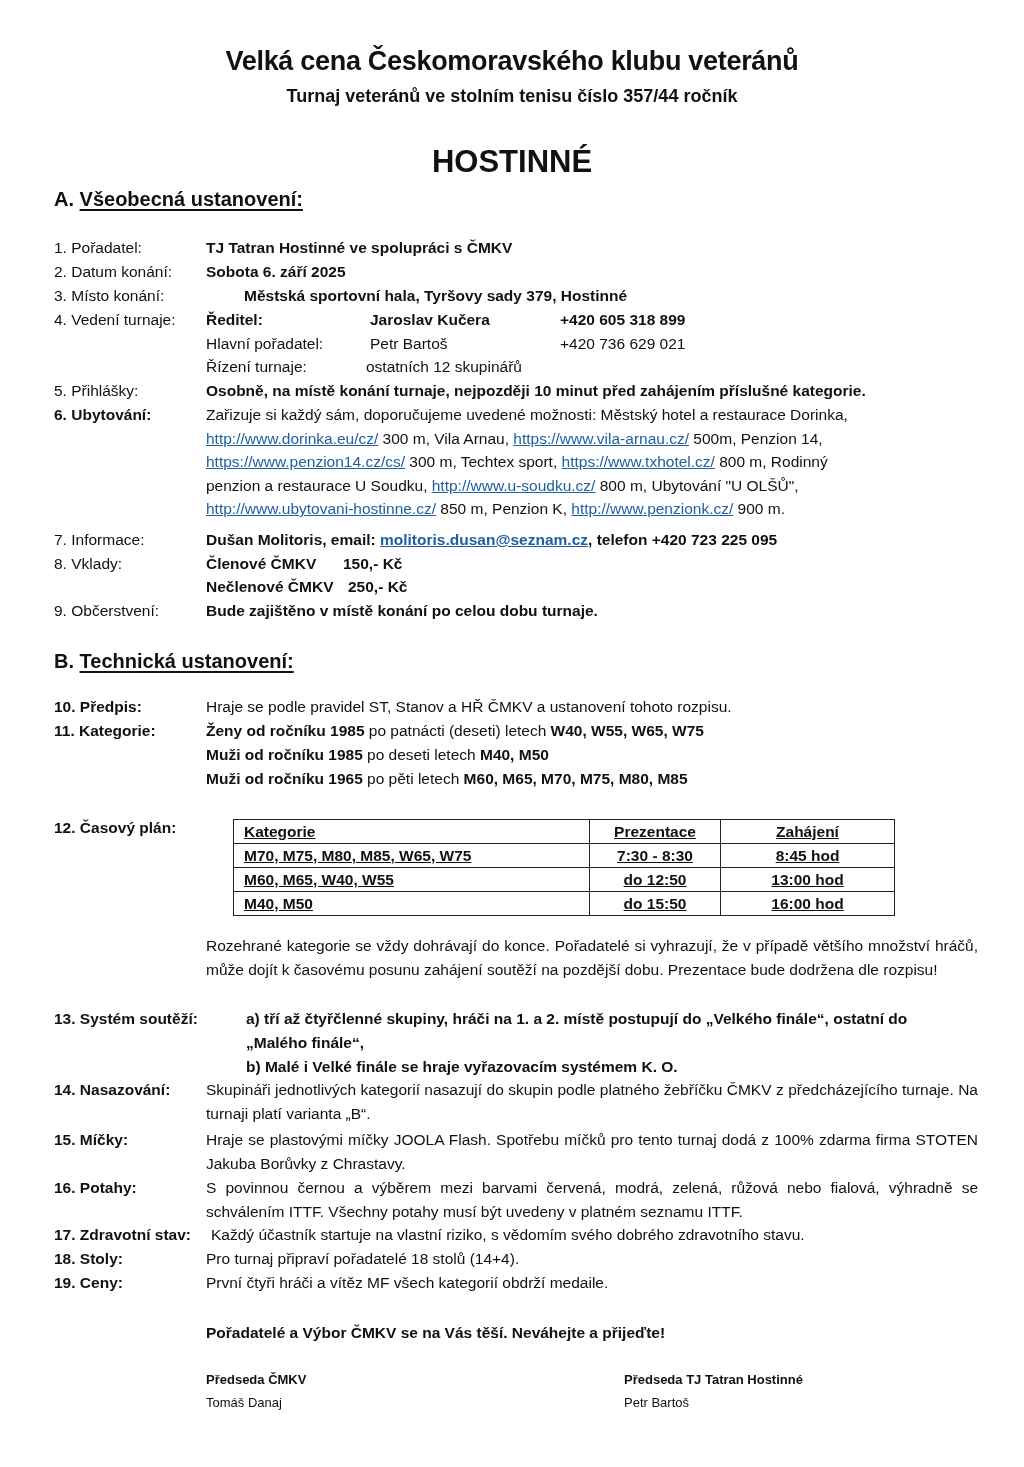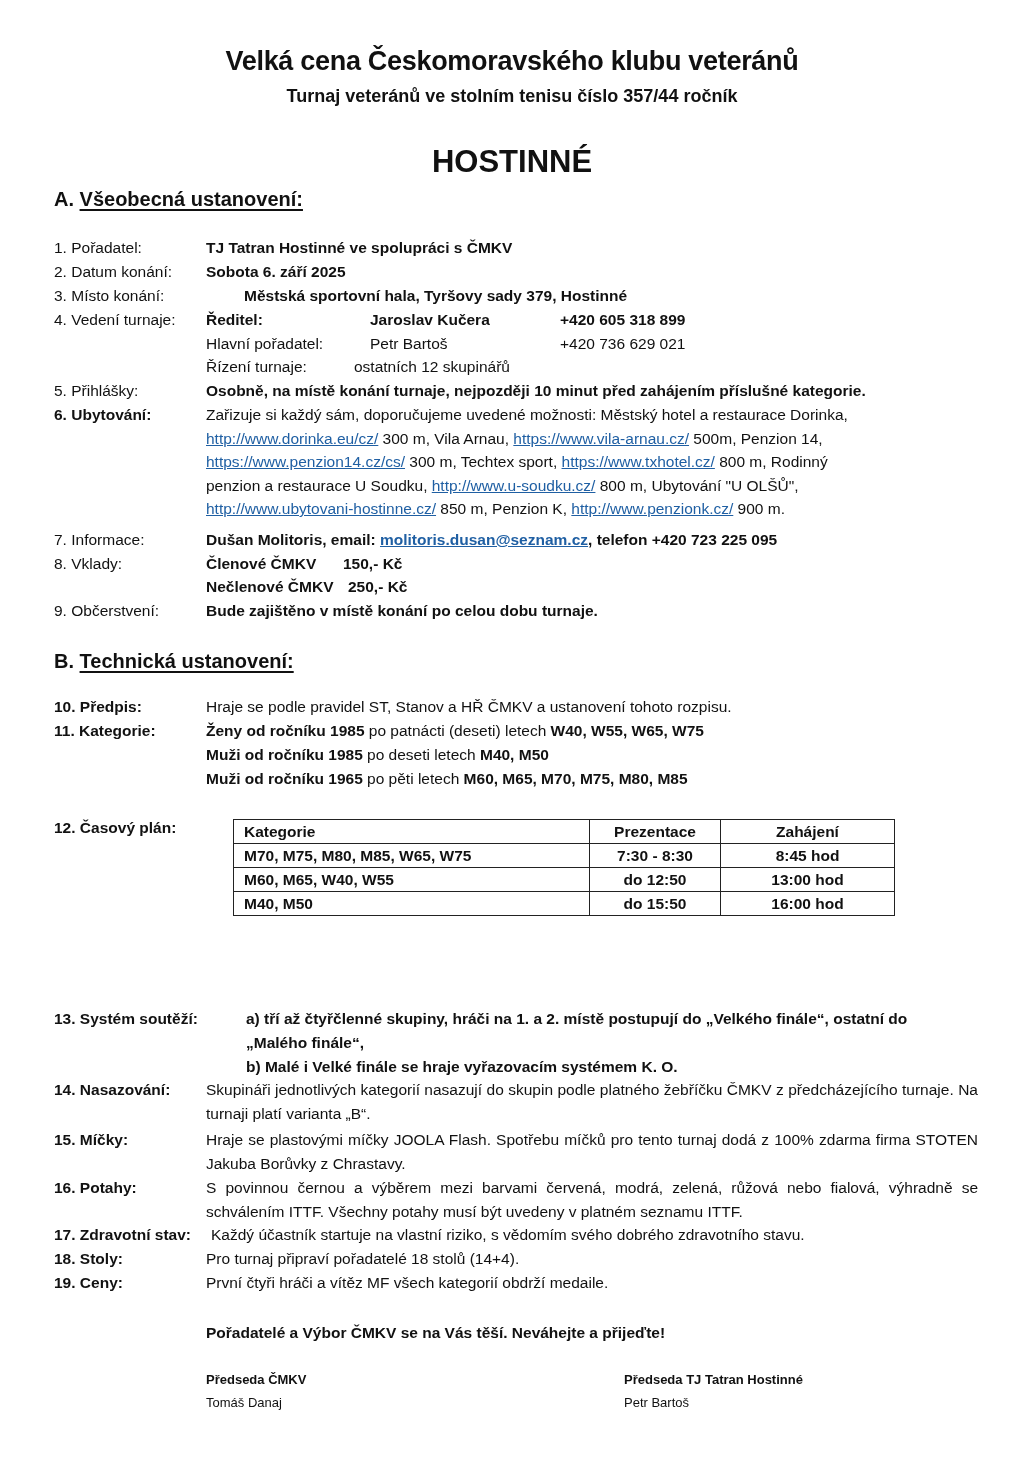--- a/index.html
+++ b/index.html
@@ -14,21 +14,21 @@
   .sec u { text-decoration: underline; text-decoration-thickness: 2px; text-underline-offset: 3px; }
   .row { position: absolute; left: 54px; font-size: 15.5px; line-height: 20px; white-space: nowrap; }
   .lbl { position: absolute; left: 0; top: 0; font-weight: bold; }
   .val { position: absolute; top: 0; }
   .b { font-weight: bold; }
   .n { font-weight: normal; }
   a { color: #1f5fa3; text-decoration: underline; }
   .para { position: absolute; left: 206px; width: 772px; font-size: 15.5px; line-height: 24px; text-align: justify; }
   table.plan { position: absolute; left: 233px; top: 819px; width: 662px; border-collapse: collapse;
                font-size: 15.5px; font-weight: bold; }
-  table.plan td { border: 1.5px solid #222; height: 23px; padding: 0 10px; }
+  table.plan td { border: 1.5px solid #222; height: 23px; padding: 0 10px; text-decoration: underline; }
   table.plan td.c { text-align: center; }
   table.plan tr.hdr td { font-weight: bold; }
   .sig { position: absolute; font-size: 13px; line-height: 23px; }
 </style>
 </head>
 <body>
 
 <div class="page">
 
   <div class="title t1">Velká cena Českomoravského klubu veteránů</div>
@@ -59,21 +59,21 @@
     <span class="val b" style="left:316px;">Jaroslav Kučera</span>
     <span class="val b" style="left:506px;">+420 605 318 899</span>
   </div>
   <div class="row" style="top:334px;">
     <span class="val" style="left:152px;">Hlavní pořadatel:</span>
     <span class="val" style="left:316px;">Petr Bartoš</span>
     <span class="val" style="left:506px;">+420 736 629 021</span>
   </div>
   <div class="row" style="top:357px;">
     <span class="val" style="left:152px;">Řízení turnaje:</span>
-    <span class="val" style="left:300px;">ostatních 12 skupinářů</span>
+    <span class="val" style="left:312px;">ostatních 12 skupinářů</span>
   </div>
 
   <div class="row" style="top:381px;">
     <span class="lbl n">5. Přihlášky:</span>
     <span class="val b" style="left:152px;">Osobně, na místě konání turnaje, nejpozději 10 minut před zahájením příslušné kategorie.</span>
   </div>
 
   <div class="row" style="top:405px;">
     <span class="lbl">6. Ubytování:</span>
   </div>
@@ -144,20 +144,21 @@
       <td class="c">13:00 hod</td>
     </tr>
     <tr>
       <td>M40, M50</td>
       <td class="c">do 15:50</td>
       <td class="c">16:00 hod</td>
     </tr>
   </tbody>
     </table>
 
+  <div class="para" style="top:934px;">Rozehrané kategorie se vždy dohrávají do konce. Pořadatelé si vyhrazují, že v případě většího množství hráčů, může dojít k časovému posunu zahájení soutěží na pozdější dobu. Prezentace bude dodržena dle rozpisu!</div>
 
   <div class="row" style="top:1009px;">
     <span class="lbl">13. Systém soutěží:</span>
     <span class="val b" style="left:192px;">a) tří až čtyřčlenné skupiny, hráči na 1. a 2. místě postupují do „Velkého finále“, ostatní do</span>
   </div>
   <div class="row" style="top:1033px;">
     <span class="val b" style="left:192px;">„Malého finále“,</span>
   </div>
   <div class="row" style="top:1057px;">
     <span class="val b" style="left:192px;">b) Malé i Velké finále se hraje vyřazovacím systémem  K. O.</span>

